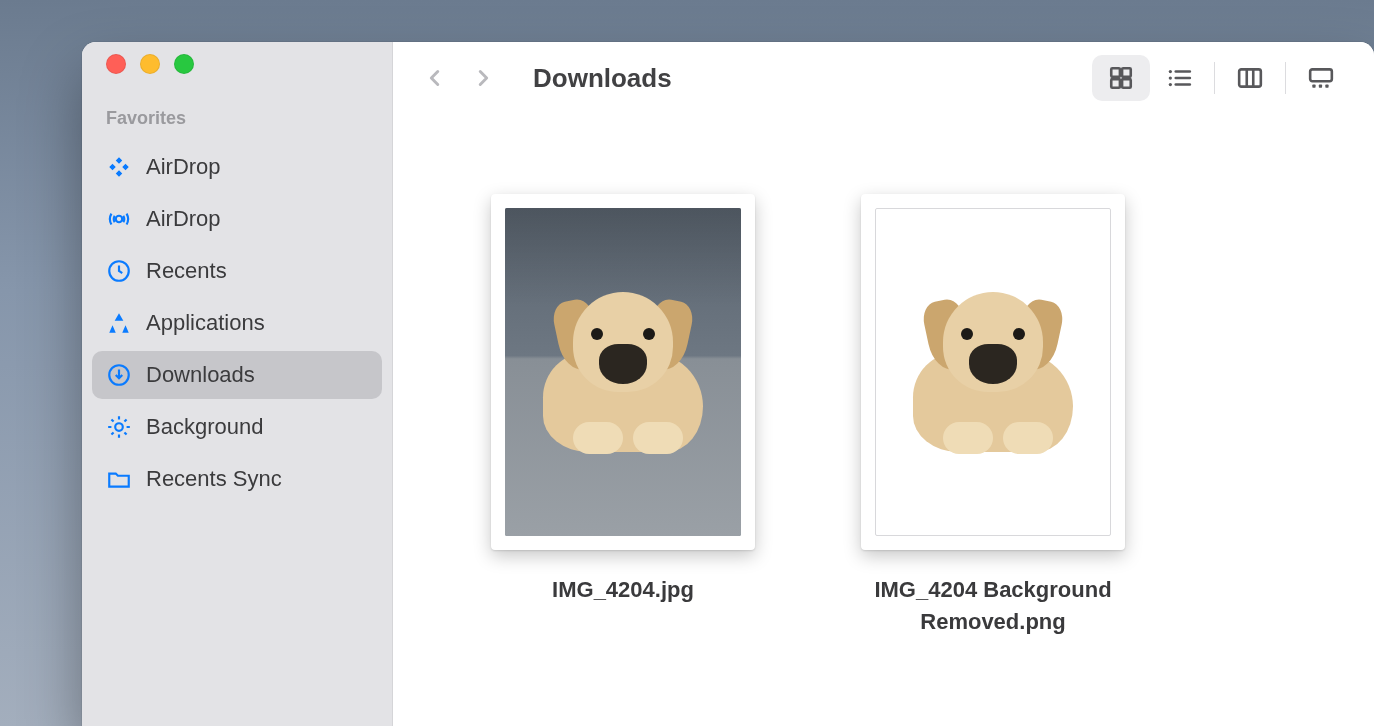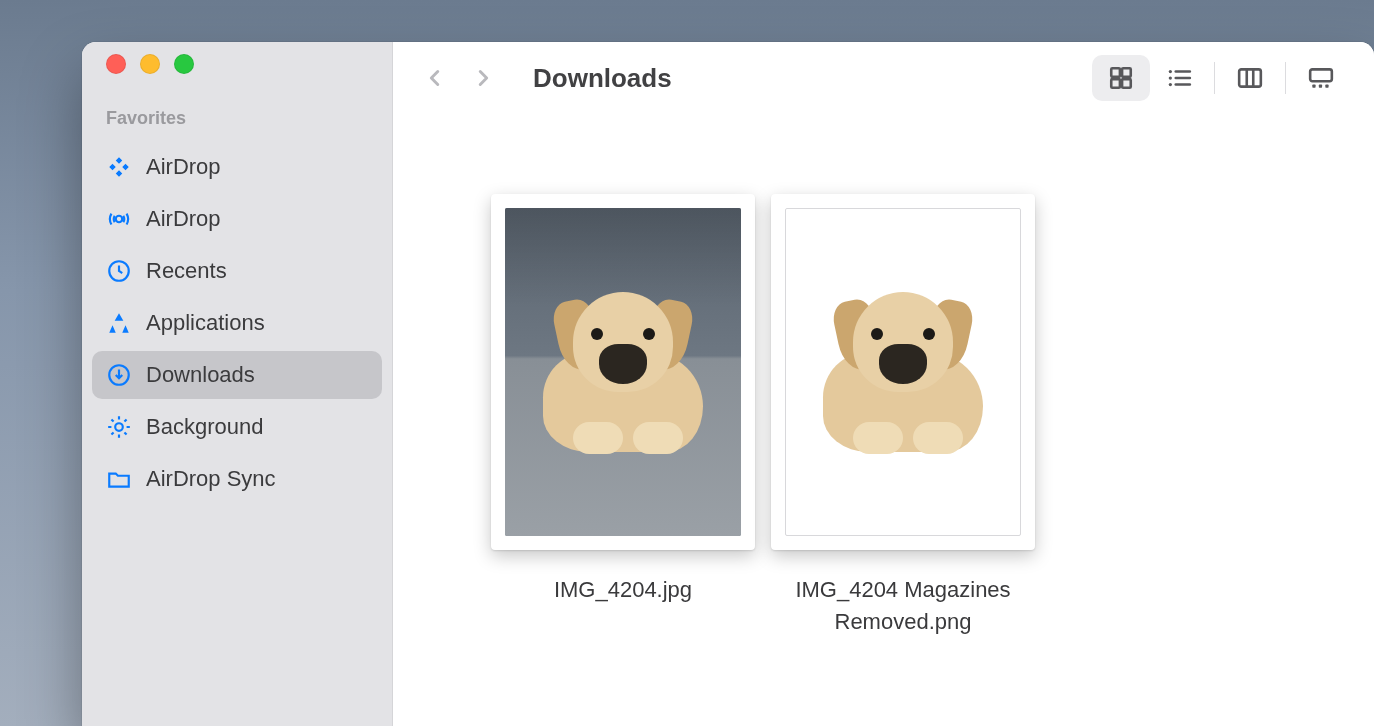--- a/index.html
+++ b/index.html
@@ -114,21 +114,23 @@
   }
   .view-btn svg { width:30px; height:26px; stroke:#58585b; fill:none; stroke-width:2.4; stroke-linecap:round; stroke-linejoin:round;}
   .view-sep {
     width:1px; height:32px; background:#dcdcdf; margin:0 6px;
   }
   
   .files {
     flex:1;
     display:flex;
     align-items:flex-start;
+    gap: 90px;
     padding: 80px 60px 16px 90px;
+    font-weight: bold;
   }
   .file-item {
     width: 280px;
     display:flex;
     flex-direction:column;
     align-items:center;
     gap: 24px;
   }
   .thumb-wrap {
     width: 264px;
@@ -280,21 +282,21 @@
       </span>
       <span>Background</span>
     </div>
 
     <div class="sidebar-item">
       <span class="sidebar-icon">
         <svg viewBox="0 0 24 24">
             <path d="M3 7h6l2 2h10v10H3z"></path>
           </svg>
       </span>
-      <span>AirDrop Sync</span>
+      <span>Recents Sync</span>
     </div>
   </aside>
 
   <section class="main">
     <div class="toolbar">
       <div class="nav-arrow">
         <svg viewBox="0 0 24 24">
             <polyline points="15 5 8 12 15 19"></polyline>
           </svg>
       </div>
@@ -375,18 +377,18 @@
                 <div class="ear-r"></div>
               <div class="head"></div>
               <div class="eye-l"></div>
                 <div class="eye-r"></div>
               <div class="muzzle"></div>
               <div class="paw-l"></div>
                 <div class="paw-r"></div>
             </div>
           </div>
         </div>
-        <div class="file-label">IMG_4204 Magazines Removed.png</div>
+        <div class="file-label">IMG_4204 Background Removed.png</div>
       </div>
 
     </div>
   </section>
 </div>
 
 </body></html>

